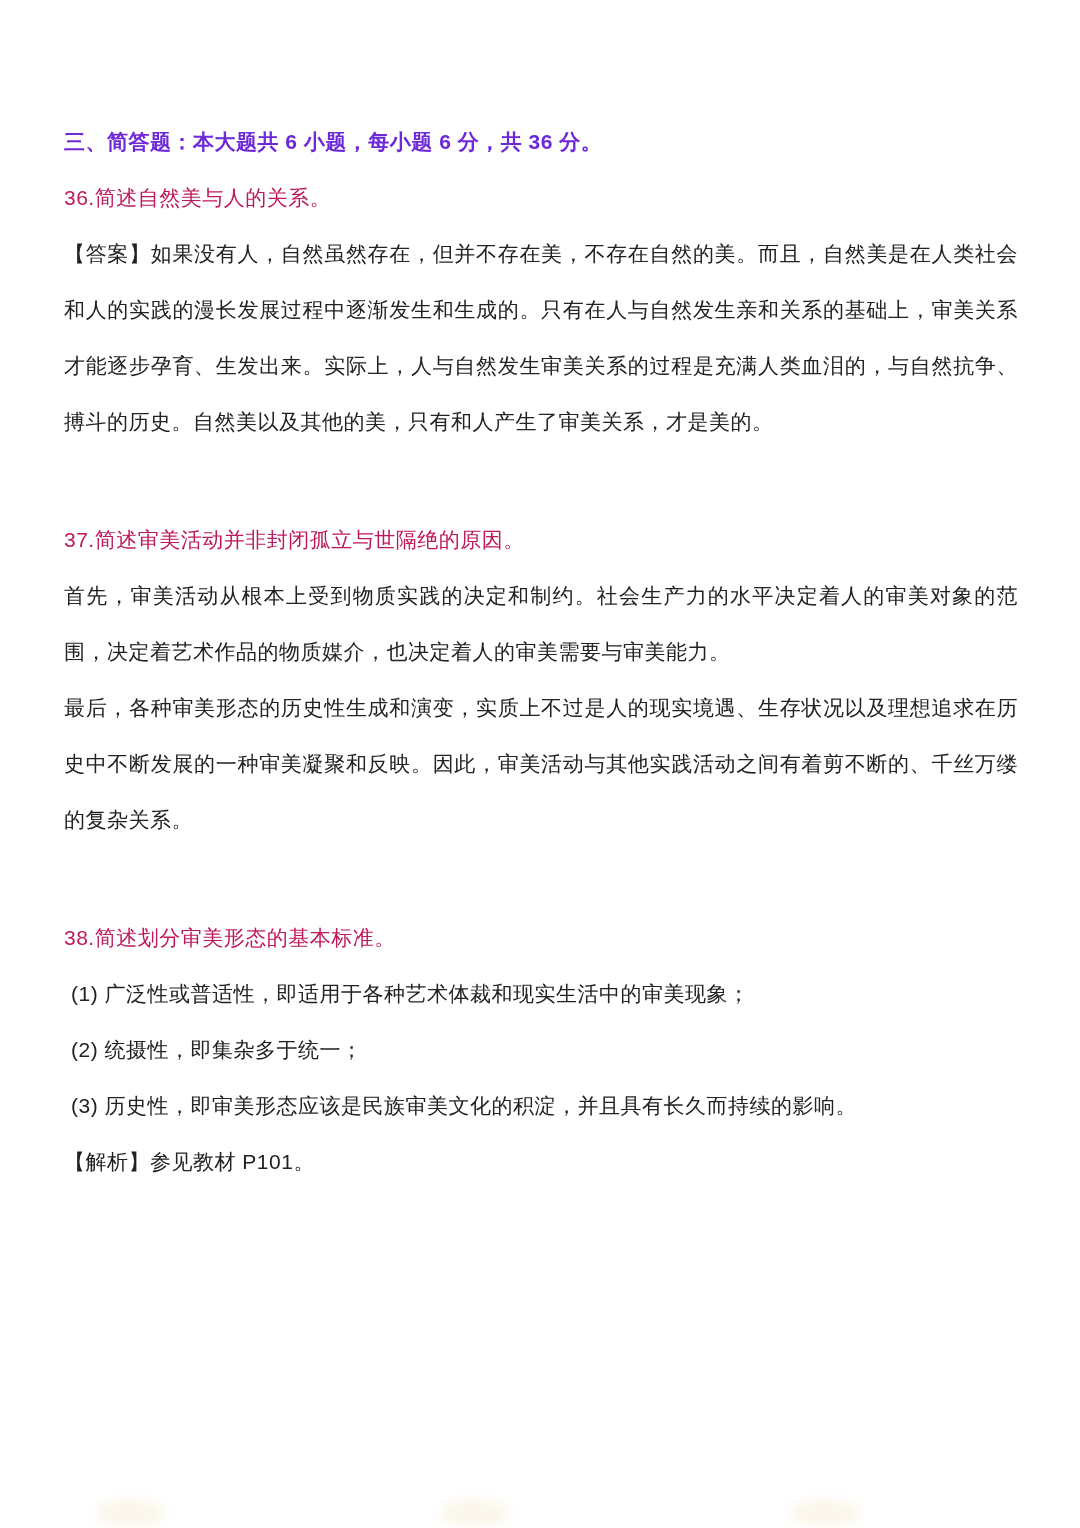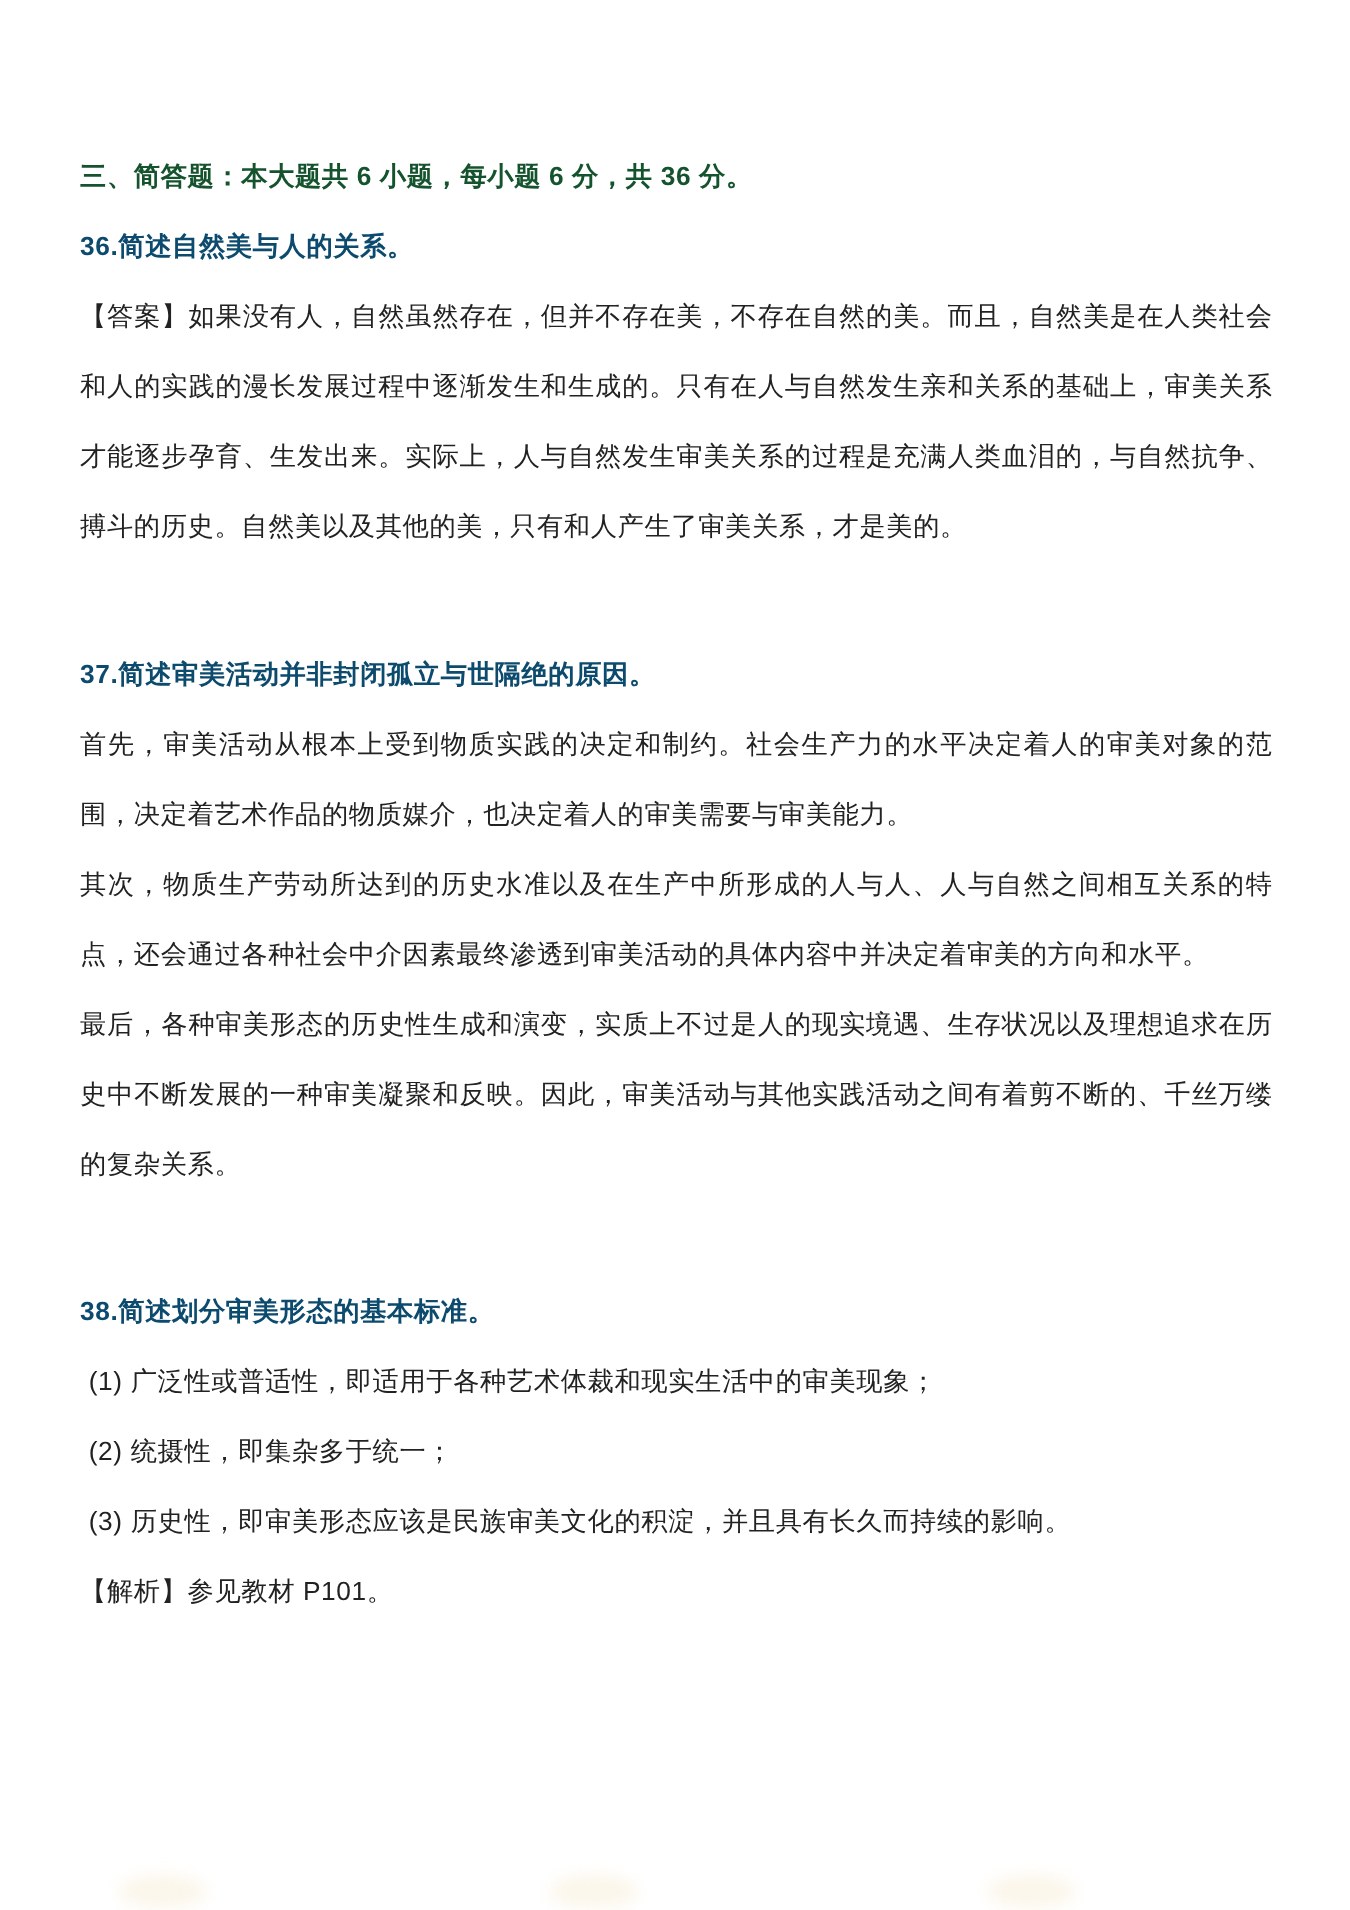--- a/index.html
+++ b/index.html
@@ -21,26 +21,26 @@
   }
   .page p {
     margin: 0;
     font-size: 21px;
     line-height: 56px;
     text-align: justify;
     letter-spacing: 0.5px;
   }
   .section-header {
     font-weight: bold;
-    color: #14532d;
+    color: #6d28d9;
     text-align: right;
   }
   .q-title {
-    font-weight: bold;
-    color: #0c4a6e;
+    font-weight: normal;
+    color: #be185d;
     text-align: right;
   }
   .question + .question {
     margin-top: 62px;
   }
   .list-item {
     padding-left: 7px;
   }
   .watermark-blob {
     position: absolute;
@@ -63,21 +63,20 @@
   <p class="section-header">三、简答题：本大题共 6 小题，每小题 6 分，共 36 分。</p>
 
   <section class="question">
     <p class="q-title">36.简述自然美与人的关系。</p>
     <p class="q-para">【答案】如果没有人，自然虽然存在，但并不存在美，不存在自然的美。而且，自然美是在人类社会和人的实践的漫长发展过程中逐渐发生和生成的。只有在人与自然发生亲和关系的基础上，审美关系才能逐步孕育、生发出来。实际上，人与自然发生审美关系的过程是充满人类血泪的，与自然抗争、搏斗的历史。自然美以及其他的美，只有和人产生了审美关系，才是美的。</p>
   </section>
 
   <section class="question">
     <p class="q-title">37.简述审美活动并非封闭孤立与世隔绝的原因。</p>
     <p class="q-para">首先，审美活动从根本上受到物质实践的决定和制约。社会生产力的水平决定着人的审美对象的范围，决定着艺术作品的物质媒介，也决定着人的审美需要与审美能力。</p>
-    <p class="q-para">其次，物质生产劳动所达到的历史水准以及在生产中所形成的人与人、人与自然之间相互关系的特点，还会通过各种社会中介因素最终渗透到审美活动的具体内容中并决定着审美的方向和水平。</p>
     <p class="q-para">最后，各种审美形态的历史性生成和演变，实质上不过是人的现实境遇、生存状况以及理想追求在历史中不断发展的一种审美凝聚和反映。因此，审美活动与其他实践活动之间有着剪不断的、千丝万缕的复杂关系。</p>
   </section>
 
   <section class="question">
     <p class="q-title">38.简述划分审美形态的基本标准。</p>
     <p class="q-para list-item">(1) 广泛性或普适性，即适用于各种艺术体裁和现实生活中的审美现象；</p>
     <p class="q-para list-item">(2) 统摄性，即集杂多于统一；</p>
     <p class="q-para list-item">(3) 历史性，即审美形态应该是民族审美文化的积淀，并且具有长久而持续的影响。</p>
     <p class="q-para">【解析】参见教材 P101。</p>
   </section>

